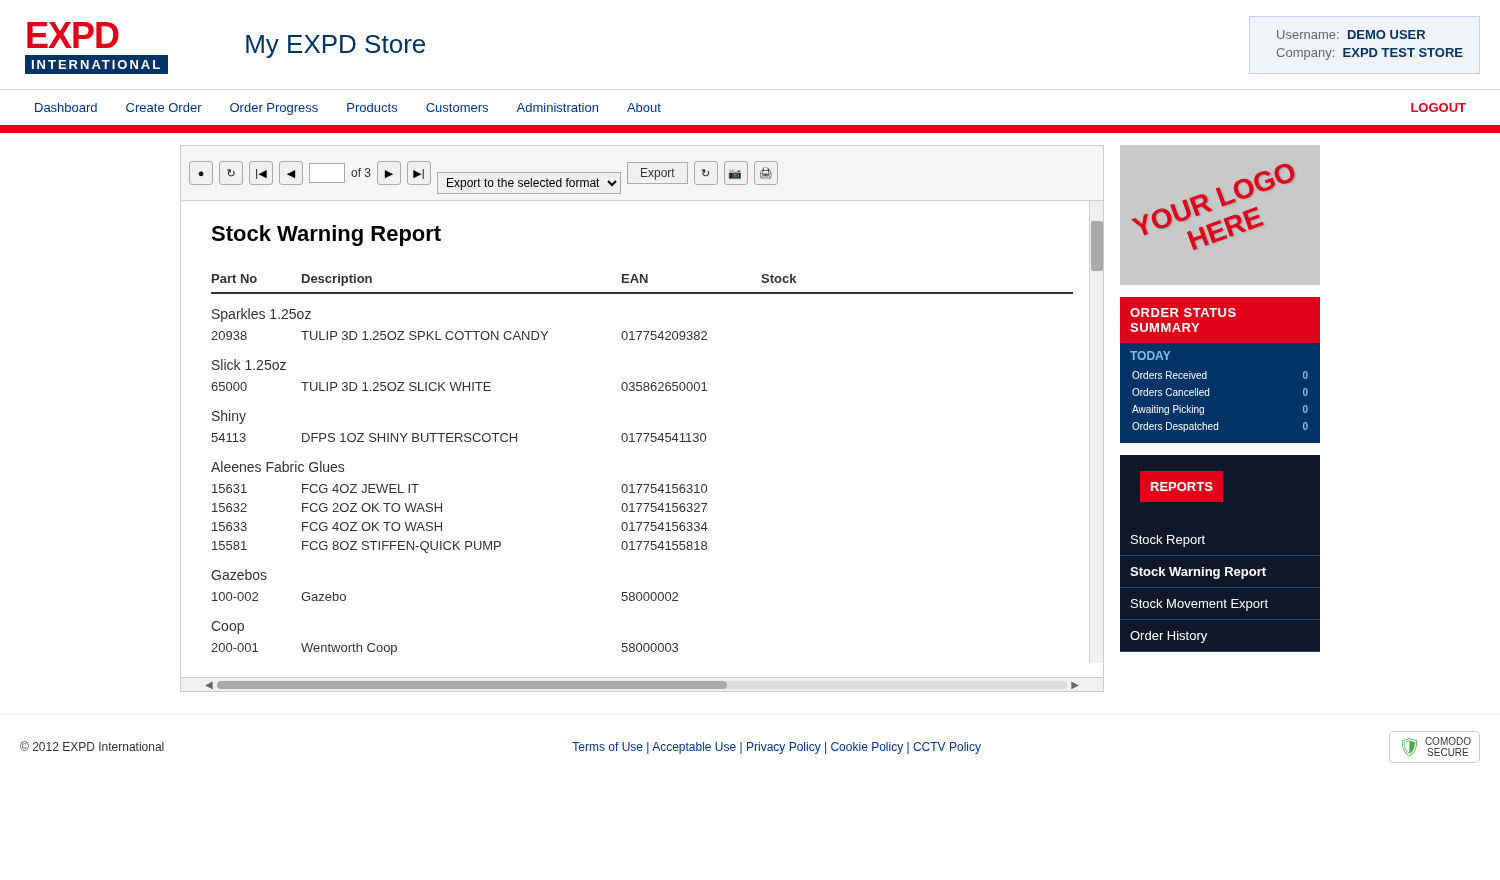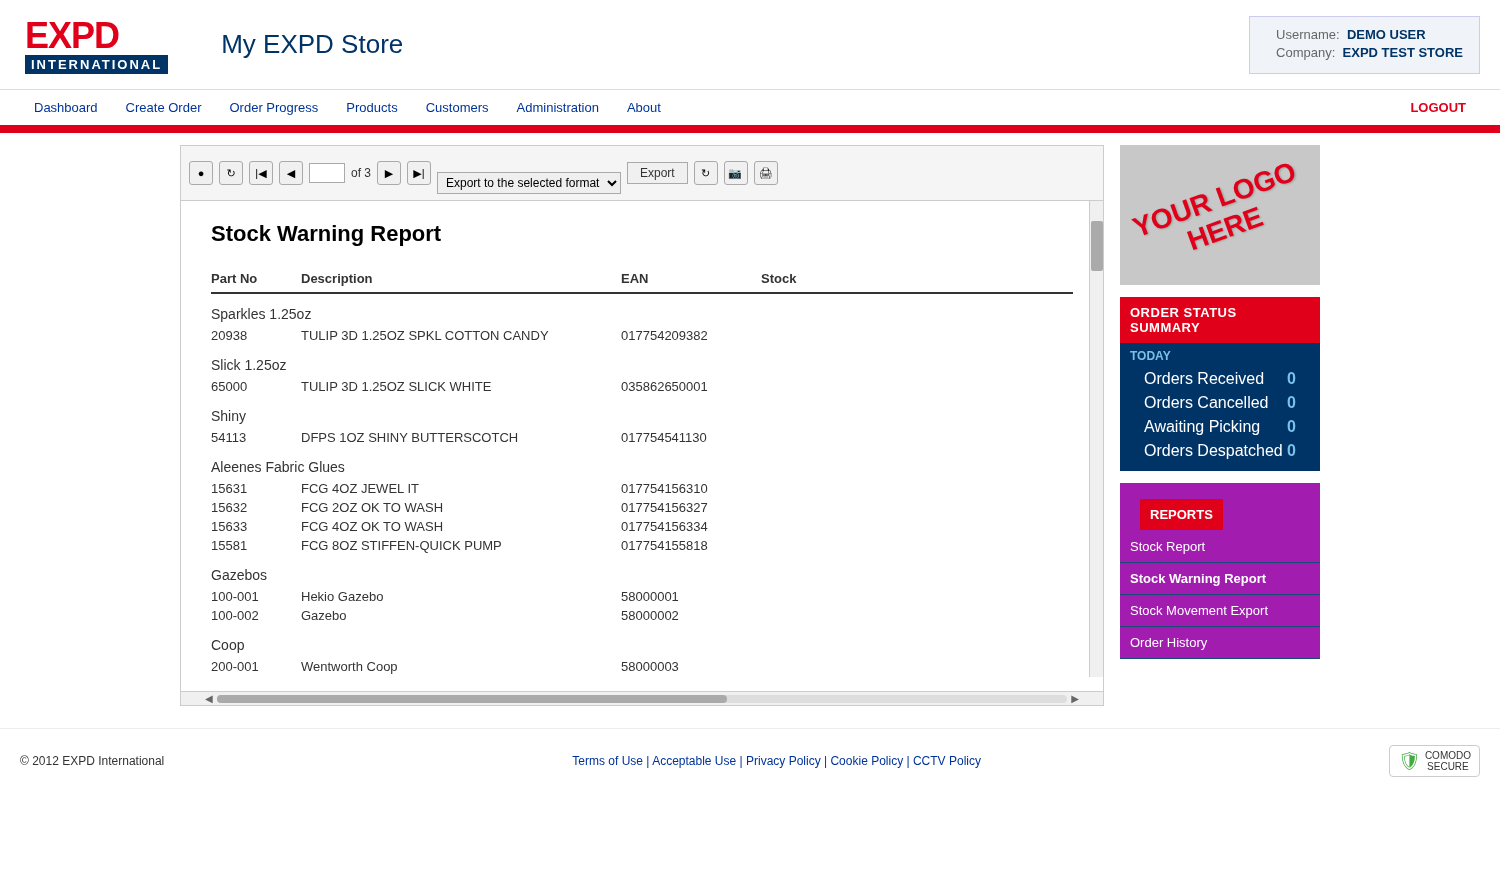--- a/index.html
+++ b/index.html
@@ -4,21 +4,21 @@
   <style>
     * { box-sizing: border-box; margin: 0; padding: 0; }
     body { font-family: Arial, sans-serif; font-size: 13px; background: #fff; color: #333; }
 
     
     .header { display: flex; align-items: center; justify-content: space-between; padding: 10px 20px; background: #fff; border-bottom: 1px solid #ddd; }
     .logo-area { display: flex; align-items: center; }
     .logo-box { background: #fff; padding: 5px; }
     .logo-text-expd { font-size: 36px; font-weight: 900; color: #e0001a; font-family: Arial Black, sans-serif; letter-spacing: -1px; }
     .logo-text-intl { background: #003366; color: #fff; font-size: 13px; font-weight: bold; text-align: center; padding: 2px 6px; letter-spacing: 2px; margin-top: -2px; }
-    .store-title { font-size: 26px; color: #003366; font-weight: normal; margin-left: 48px; }
+    .store-title { font-size: 26px; color: #003366; font-weight: normal; margin-left: 71px; }
     .user-info { background: #f0f4f8; border: 1px solid #cce; padding: 10px 16px; font-size: 13px; }
     .user-info span.label { color: #666; }
     .user-info span.value { color: #003366; font-weight: bold; }
     .user-info div { margin-bottom: 3px; margin-left: 10px; }
 
     
     .nav-bar { background: #fff; border-bottom: 2px solid #e0001a; padding: 0 20px; display: flex; align-items: center; justify-content: space-between; }
     .nav-links { display: flex; gap: 0; }
     .nav-links a { color: #003399; font-size: 13px; padding: 10px 14px; text-decoration: none; display: block; }
     .logout-btn { color: #e0001a; font-size: 13px; font-weight: bold; text-decoration: none; padding: 10px 14px; }
@@ -57,25 +57,25 @@
     .sidebar { width: 200px; display: flex; flex-direction: column; gap: 12px; }
 
     
     .logo-placeholder { background: #c8c8c8; height: 140px; display: flex; align-items: center; justify-content: center; position: relative; overflow: hidden; }
     .logo-placeholder-text { color: #e0001a; font-size: 28px; font-weight: 900; font-family: Arial Black, sans-serif; text-align: center; transform: rotate(-20deg); line-height: 1.1; text-shadow: 1px 1px 2px rgba(0,0,0,0.2); }
 
     
     .order-status { background: #003366; color: #fff; }
     .order-status-header { background: #e0001a; padding: 8px 10px; font-size: 13px; font-weight: bold; color: #fff; letter-spacing: 0.5px; }
     .status-section-title { color: #7ac0e8; font-size: 12px; font-weight: bold; padding: 6px 10px 4px; }
-    .status-row { display: flex; justify-content: space-between; align-items: center; padding: 3px 24px; font-size: 16px; color: #fff; }
+    .status-row { display: flex; justify-content: space-between; align-items: center; padding: 3px 12px; font-size: 10px; color: #fff; }
     .status-count { color: #7ac0e8; font-weight: bold; }
 
     
-    .reports-panel { background: #a21caf; color: #fff; }
+    .reports-panel { background: #0f172a; color: #fff; }
     .reports-header { background: #e0001a; padding: 8px 10px; font-size: 13px; font-weight: bold; color: #fff; display: inline-block; margin: 8px 10px 0; }
     .report-link { display: block; padding: 8px 10px; font-size: 13px; color: #fff; text-decoration: none; border-bottom: 1px solid #1a4a7a; }
     .report-link.active { font-weight: bold; }
 
     
     .footer { text-align: center; padding: 16px 20px; font-size: 12px; color: #333; border-top: 1px solid #eee; margin-top: 10px; display: flex; justify-content: space-between; align-items: center; }
     .footer-links { color: #003399; }
     .footer-links a { color: #003399; text-decoration: none; }
     .comodo-badge { background: #fff; border: 1px solid #ccc; border-radius: 4px; padding: 4px 8px; display: flex; align-items: center; gap: 4px; font-size: 11px; color: #333; }
     .comodo-badge .shield { color: #4a4; font-size: 18px; }
@@ -205,26 +205,20 @@
               <tr class="data-row">
                 <td>15581</td>
                 <td>FCG 8OZ STIFFEN-QUICK PUMP</td>
                 <td>017754155818</td>
                 <td></td>
               </tr>
               <tr class="group-header">
                 <td colspan="4">Gazebos</td>
               </tr>
               <tr class="data-row">
-                <td>100-001</td>
-                <td>Hekio Gazebo</td>
-                <td>58000001</td>
-                <td></td>
-              </tr>
-              <tr class="data-row">
                 <td>100-002</td>
                 <td>Gazebo</td>
                 <td>58000002</td>
                 <td></td>
               </tr>
               <tr class="group-header">
                 <td colspan="4">Coop</td>
               </tr>
               <tr class="data-row">
                 <td>200-001</td>
@@ -273,21 +267,21 @@
       <div class="status-row" style="margin-bottom:8px;">
         <span>Orders Despatched</span>
         <span class="status-count">0</span>
       </div>
     </div>
 
     <div class="reports-panel">
       <div style="padding: 8px 10px 0;">
         <span class="reports-header">REPORTS</span>
       </div>
-      <div style="margin-top:1px;">
+      <div style="margin-top:22px;">
         <a href="#" class="report-link">Stock Report</a>
         <a href="#" class="report-link active">Stock Warning Report</a>
         <a href="#" class="report-link">Stock Movement Export</a>
         <a href="#" class="report-link">Order History</a>
       </div>
     </div>
 
   </div>
 </div>
 

